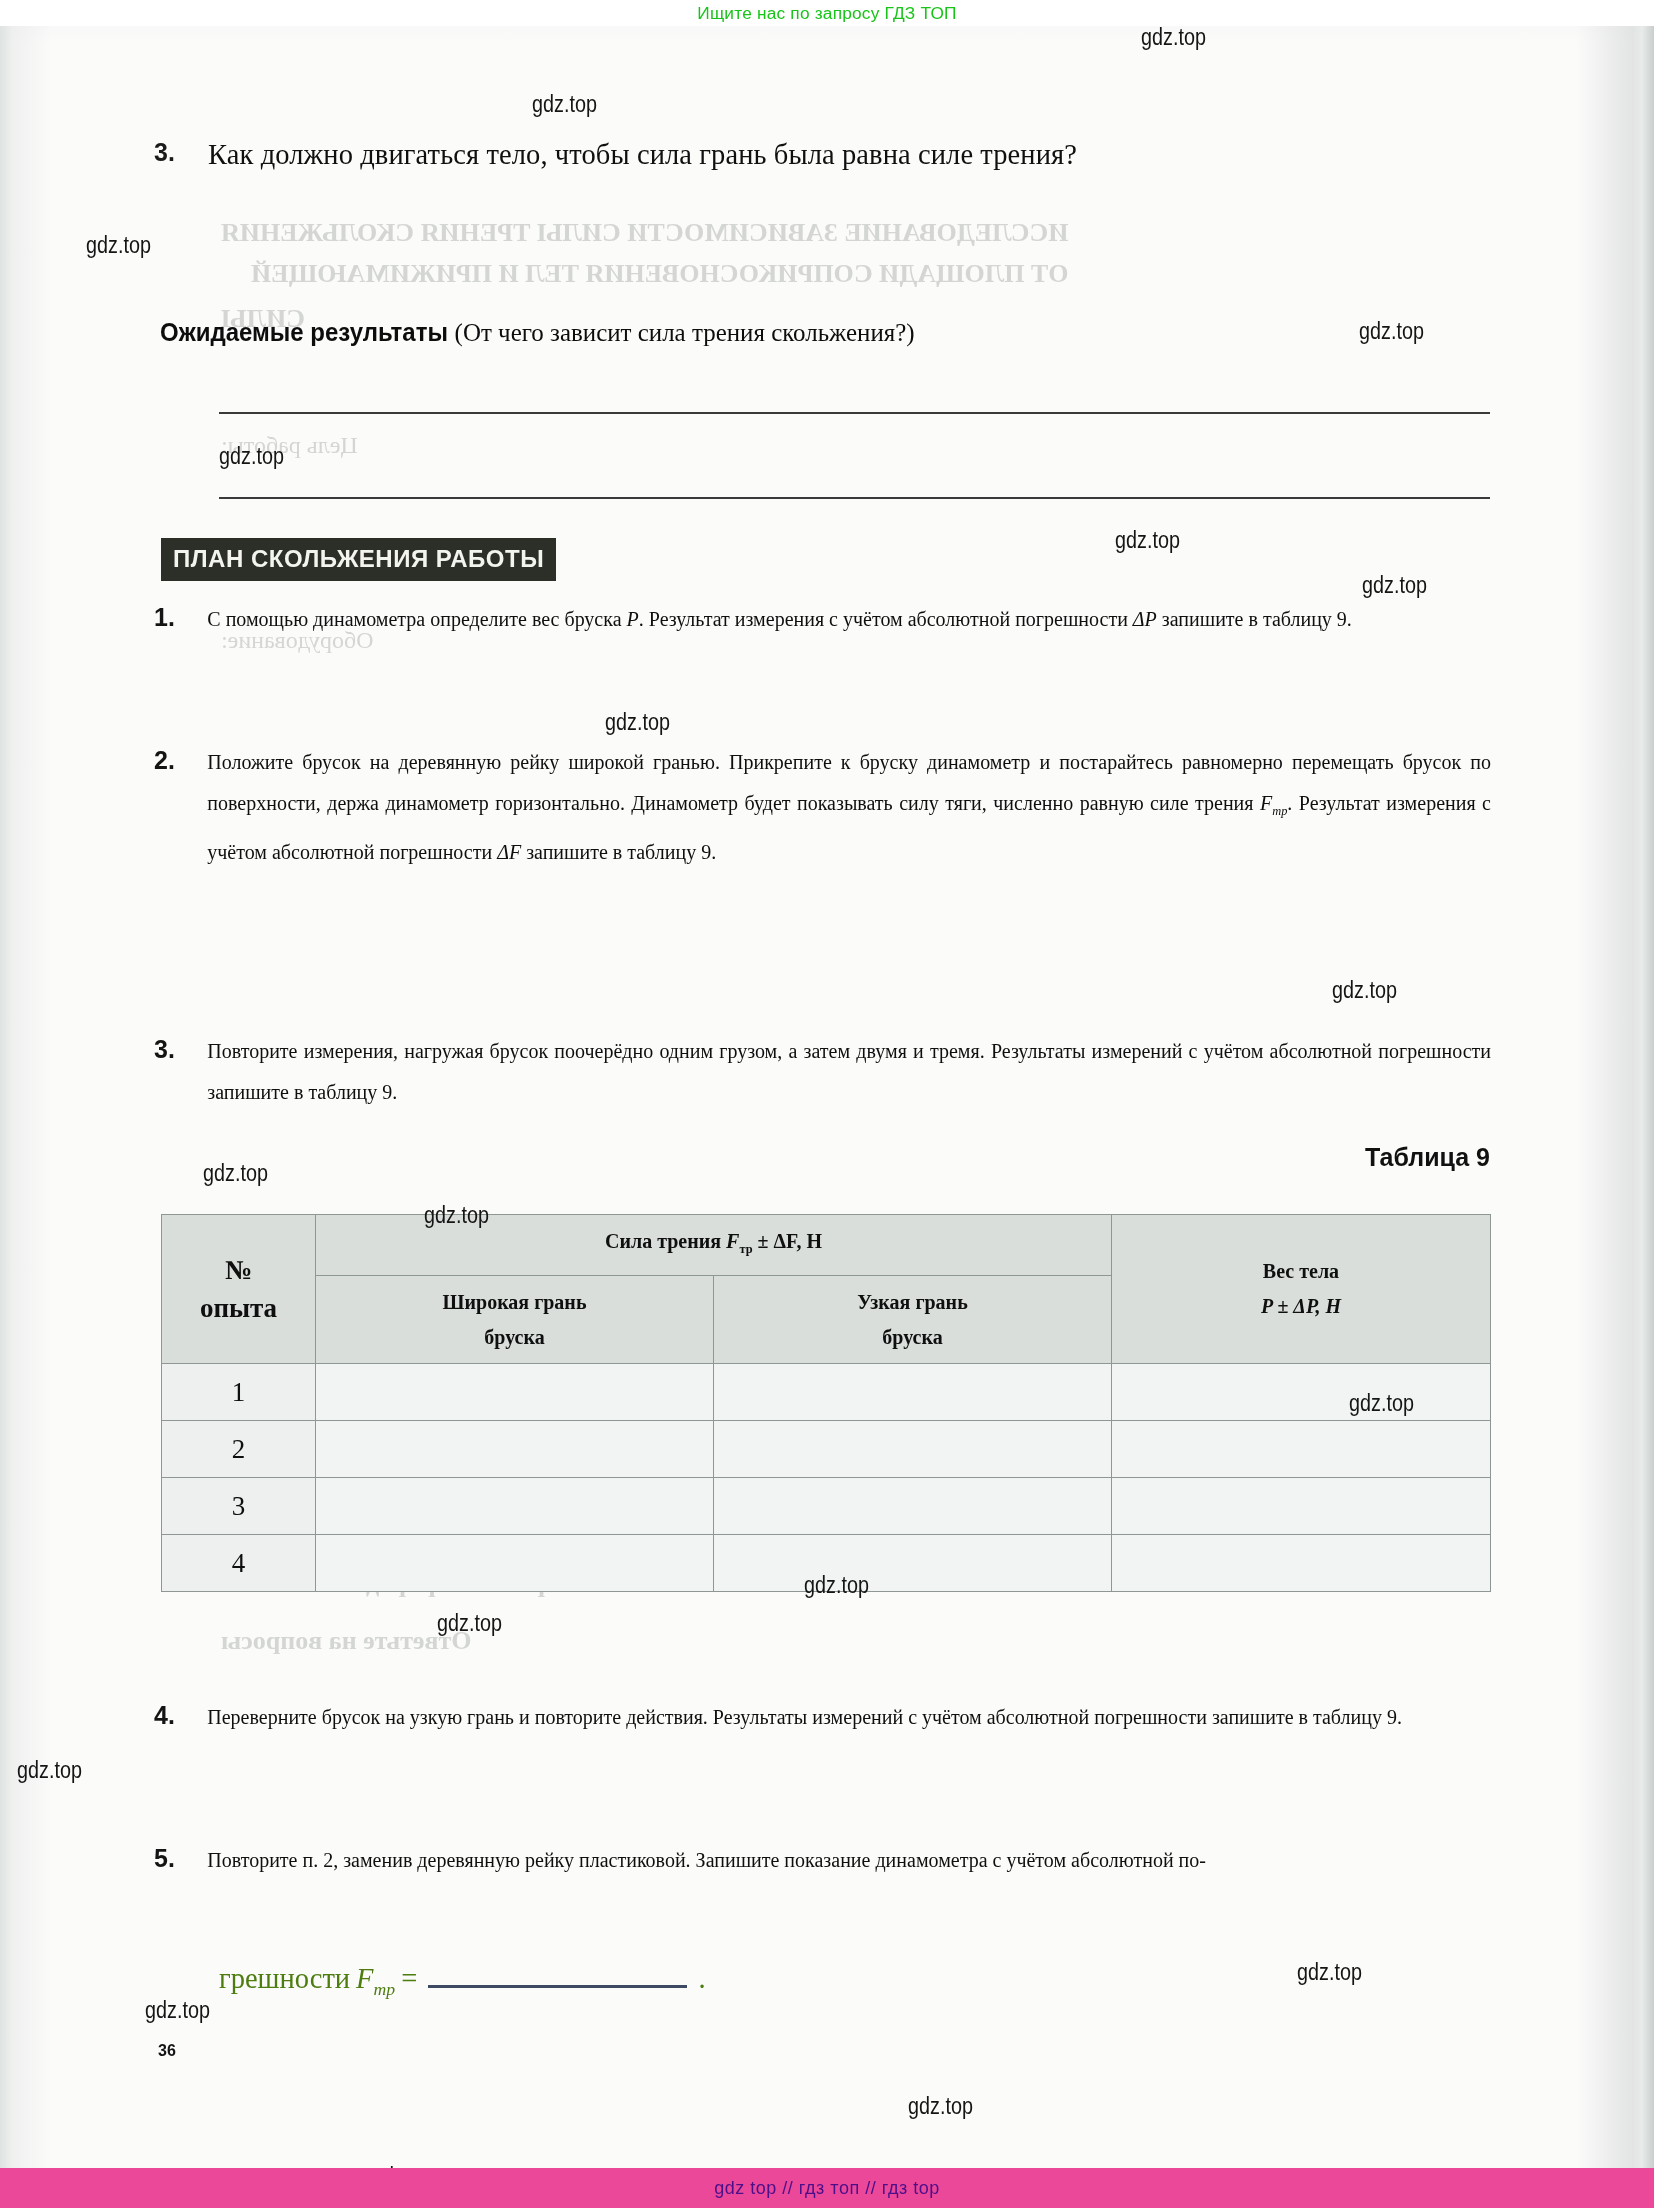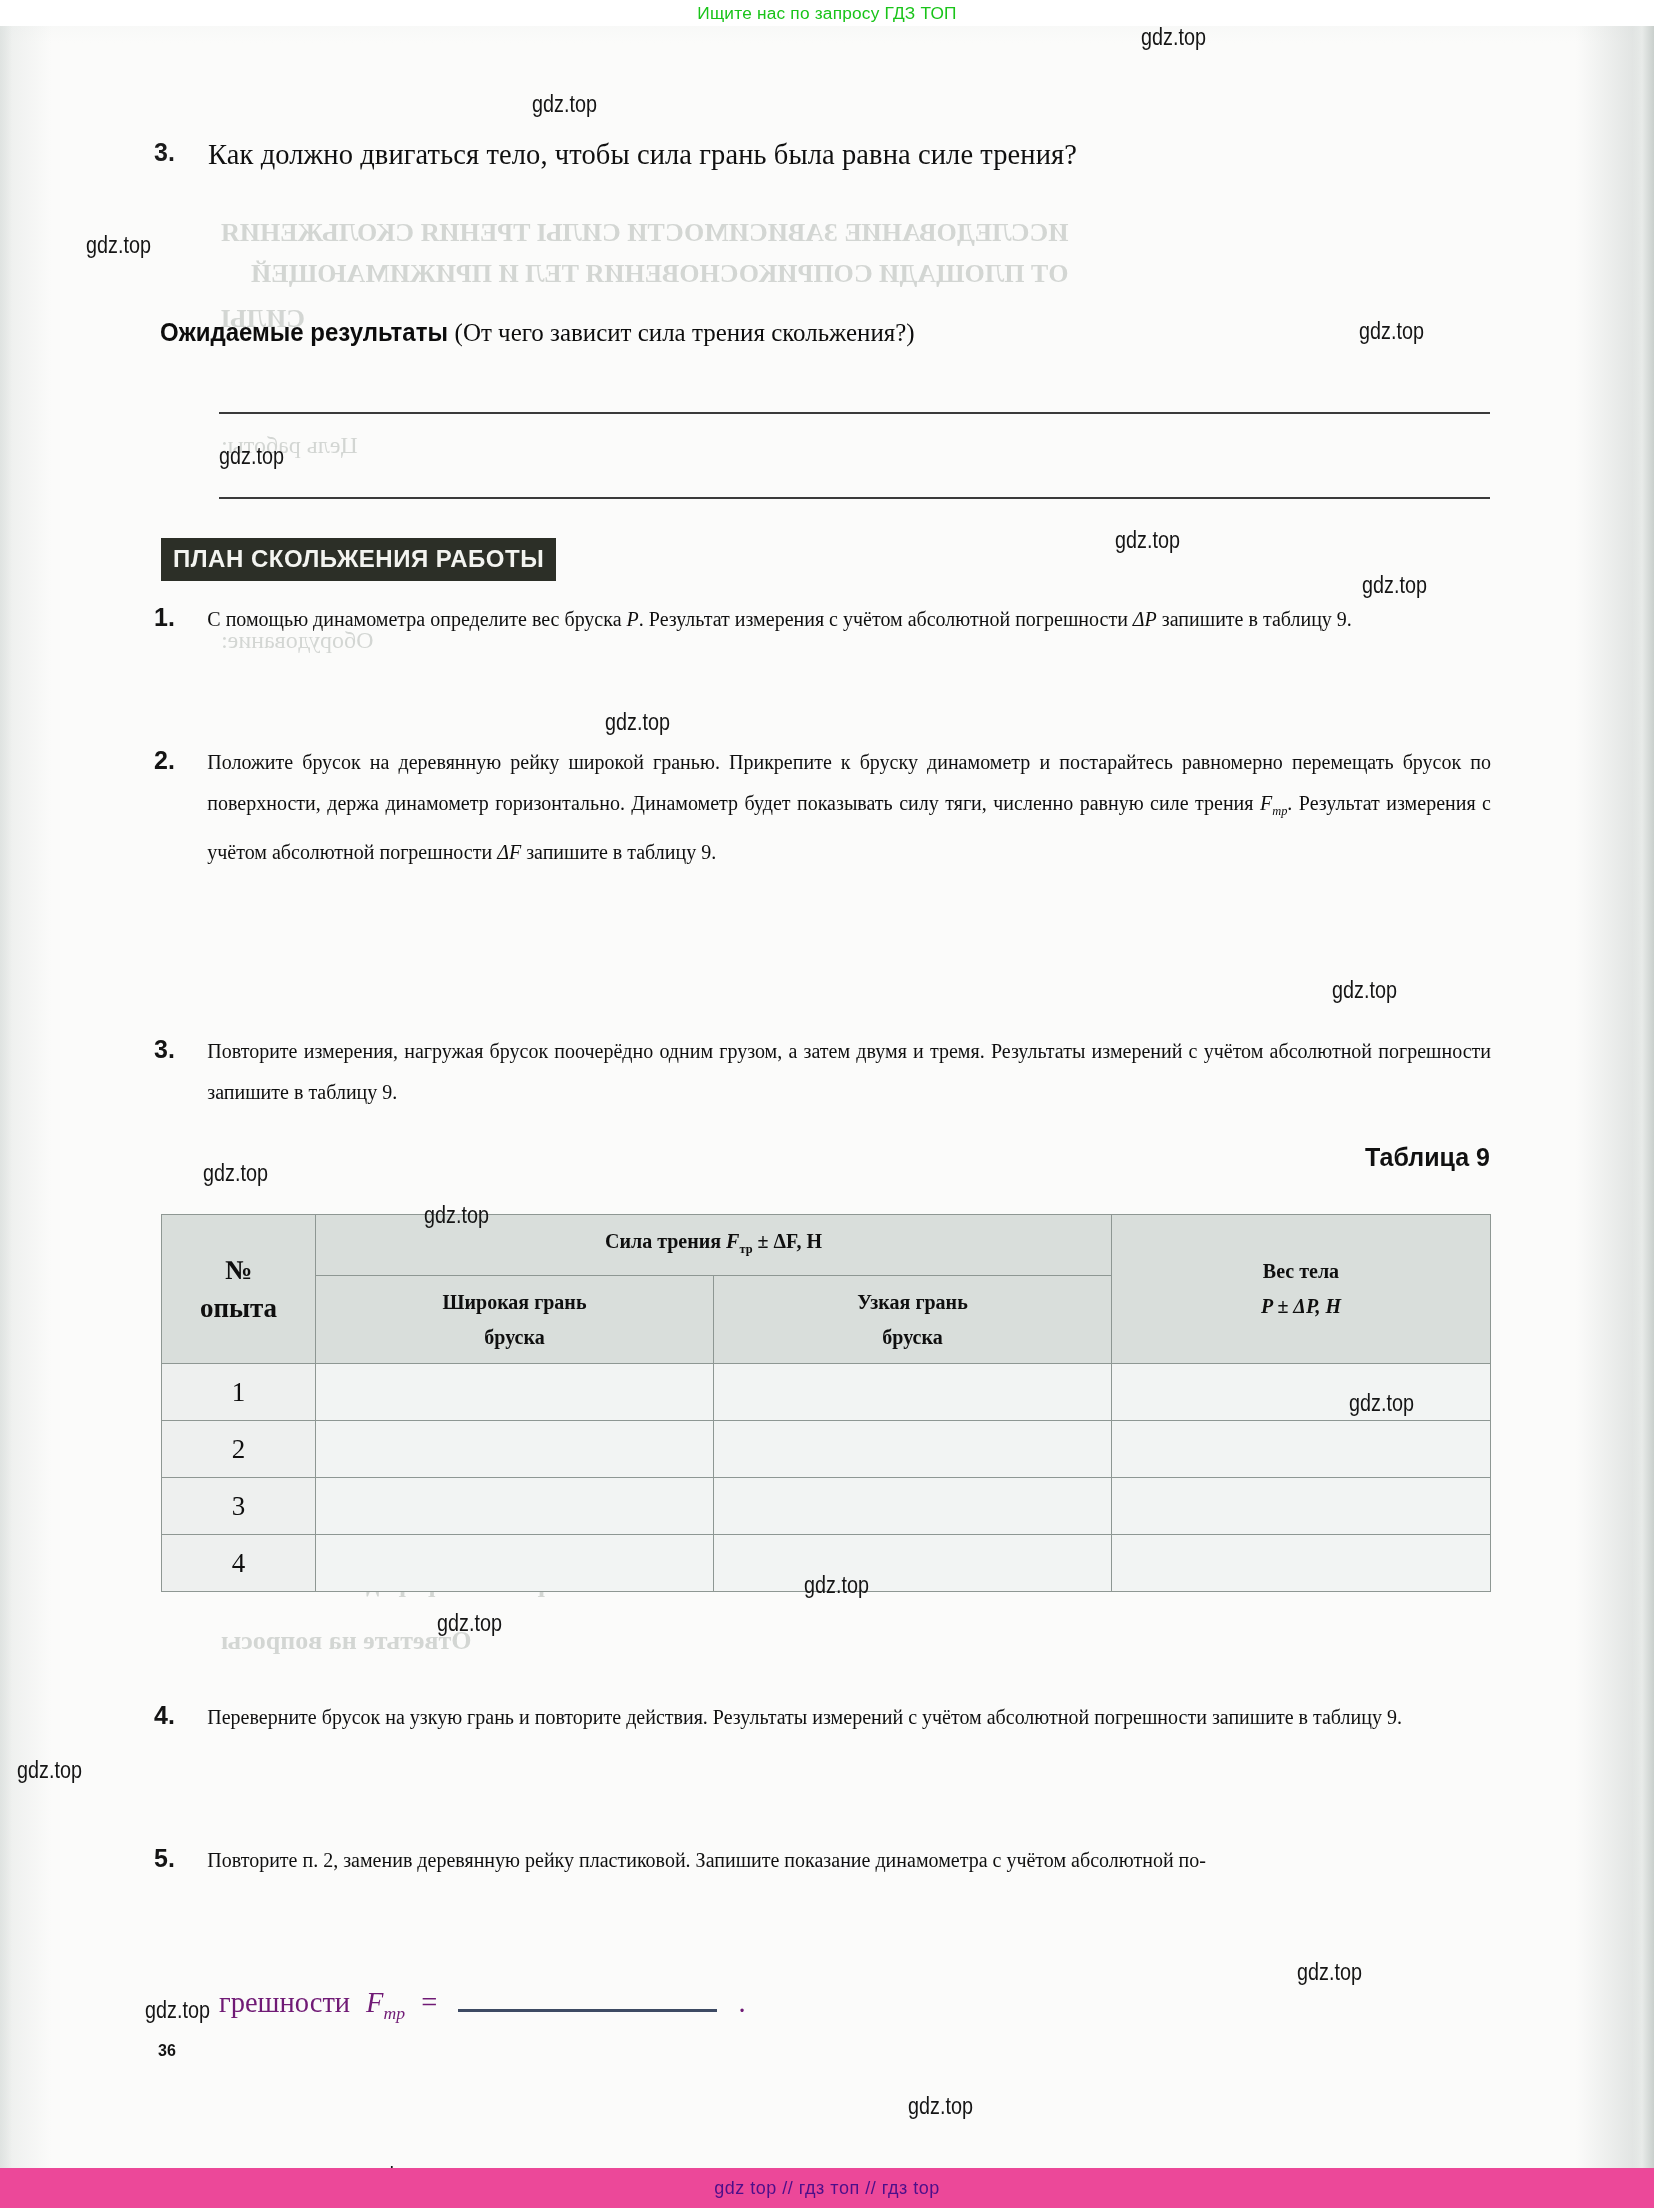--- a/index.html
+++ b/index.html
@@ -204,25 +204,24 @@
   #plan-3 { top: 1031px; }
   #plan-4 { top: 1697px; }
   #plan-5 { top: 1840px; }
 
   .formula-line {
     position: absolute;
     left: 219px;
     top: 1963px;
     font-family: "Liberation Serif", serif;
     font-size: 28.5px;
-    color: #701a75;
+    color: #4d7c0f;
     display: flex;
     align-items: baseline;
-    gap: 16px;
-    margin-top: 24px;
+    gap: 6px;
   }
   .blank-rule {
     display: inline-block;
     width: 259px;
     height: 2.6px;
     background: #3d4a63;
     margin: 0 5.2px 6px 5.2px;
   }
 
   

